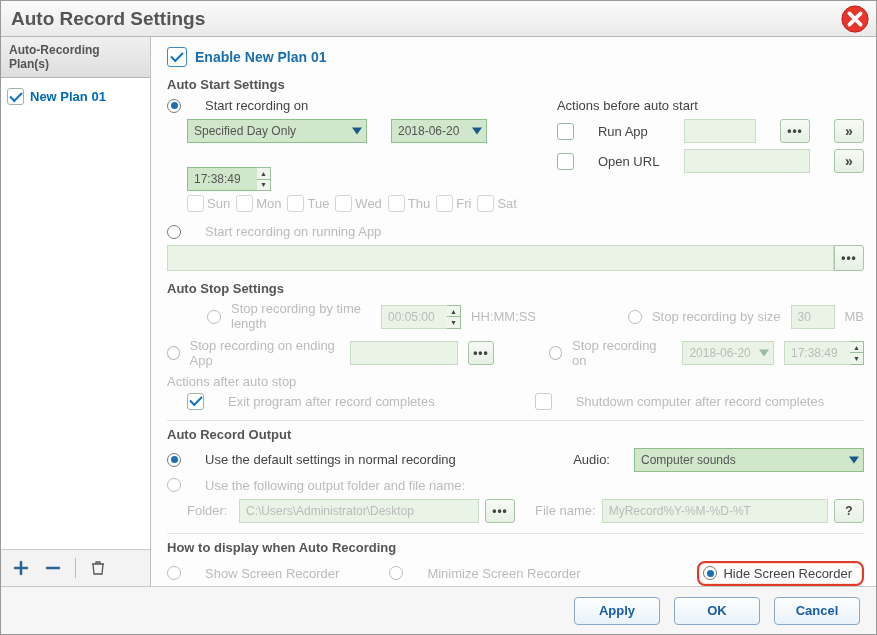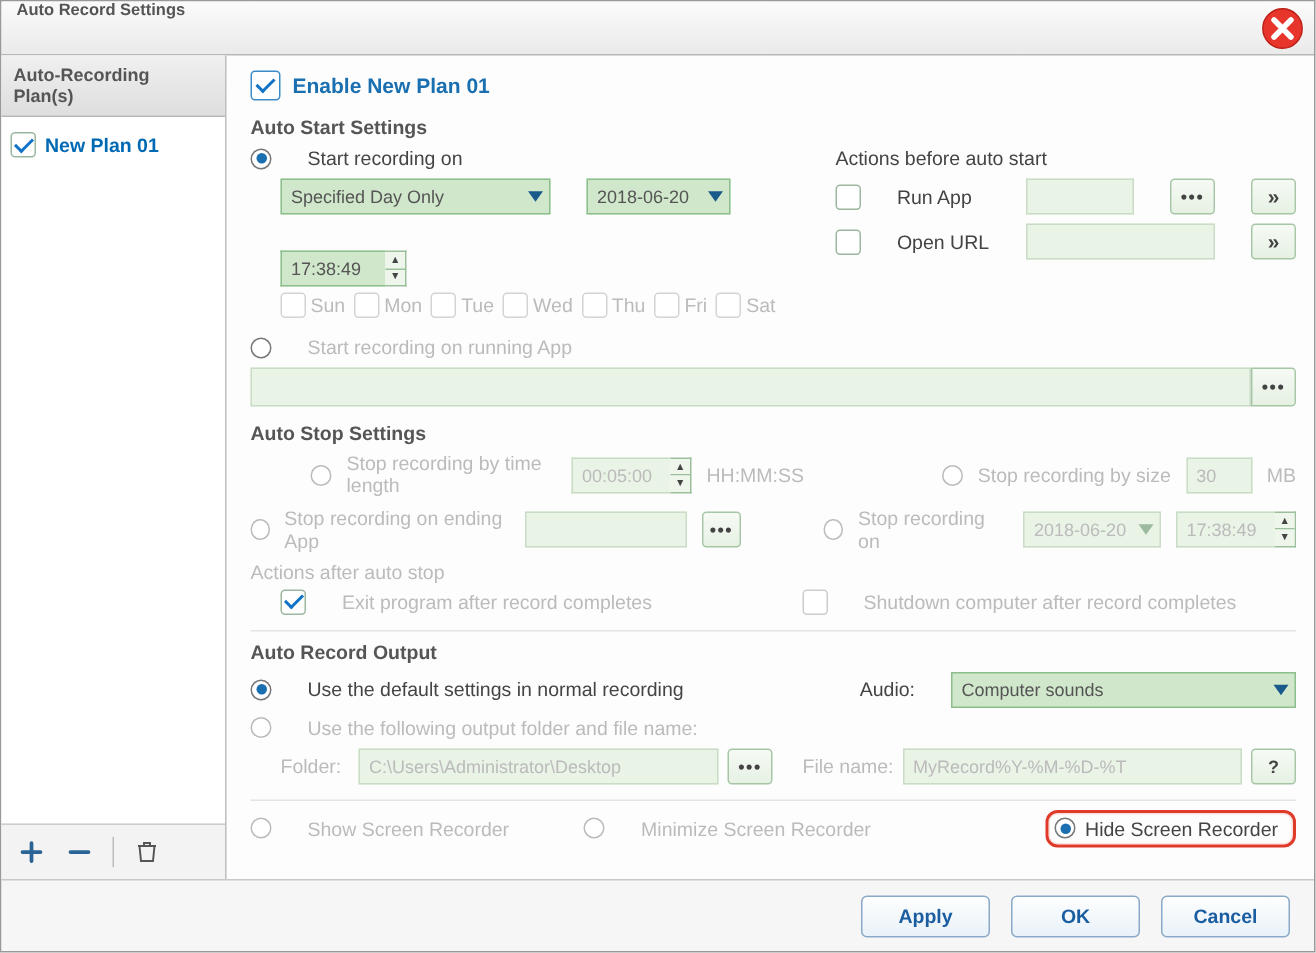--- a/index.html
+++ b/index.html
@@ -1,18 +1,18 @@
 <!DOCTYPE html>
 <html><head>
 <meta charset="utf-8">
 <style>
   * { box-sizing: border-box; font-family: "Segoe UI", Tahoma, Arial, sans-serif; }
   body { margin:0; padding:0; background:#fff; }
   .window { width:877px; height:635px; border:1px solid #999; display:flex; flex-direction:column; position:relative; background:#fdfdfd;}
-  .titlebar { height:36px; background:linear-gradient(#fbfbfb,#eaeaea); border-bottom:1px solid #b8b8b8; display:flex; align-items:flex-start; padding:0 10px; font-size:11px; font-weight:bold; color:#555; }
+  .titlebar { height:36px; background:linear-gradient(#fbfbfb,#eaeaea); border-bottom:1px solid #b8b8b8; display:flex; align-items:center; padding:0 10px; font-size:19px; font-weight:bold; color:#555; }
   .close-x { position:absolute; right:6px; top:3px; width:30px; height:30px; cursor:pointer; }
   .close-x svg { width:30px; height:30px;}
 
   .body { flex:1; display:flex; min-height:0; }
   .sidebar { width:150px; border-right:1px solid #c0c0c0; display:flex; flex-direction:column; background:#f2f2f2;}
   .sidebar-head { background:linear-gradient(#f0f0f0,#dedede); border-bottom:1px solid #b5b5b5; padding:6px 8px; font-size:12px; color:#555; font-weight:bold;}
   .sidebar-body { flex:1; background:#fff; padding:10px 6px; }
   .plan-item { display:flex; align-items:center; gap:6px; font-size:13px; font-weight:bold; color:#0069b3; cursor:pointer;}
   .sidebar-toolbar { display:flex; align-items:center; gap:4px; padding:6px; border-top:1px solid #ccc; background:#f3f3f3;}
   .sb-btn { width:28px; height:24px; display:flex; align-items:center; justify-content:center; cursor:pointer; border-radius:3px; }
@@ -310,20 +310,21 @@
         <span class="grnfield dis wide">
             <span>MyRecord%Y-%M-%D-%T</span>
           </span>
         <span class="smallbtn">
             <span style="font-weight:bold;">?</span>
           </span>
       </div>
 
       <hr class="sep-hr">
 
+      <div class="section-title" style="margin-top:0;">How to display when Auto Recording</div>
       <div class="row" style="gap:50px;">
         <span class="row">
             <span class="radio disabled"></span>
             <span class="muted">Show Screen Recorder</span>
           </span>
         <span class="row">
             <span class="radio disabled"></span>
             <span class="muted">Minimize Screen Recorder</span>
           </span>
         <span style="flex:1;"></span>

